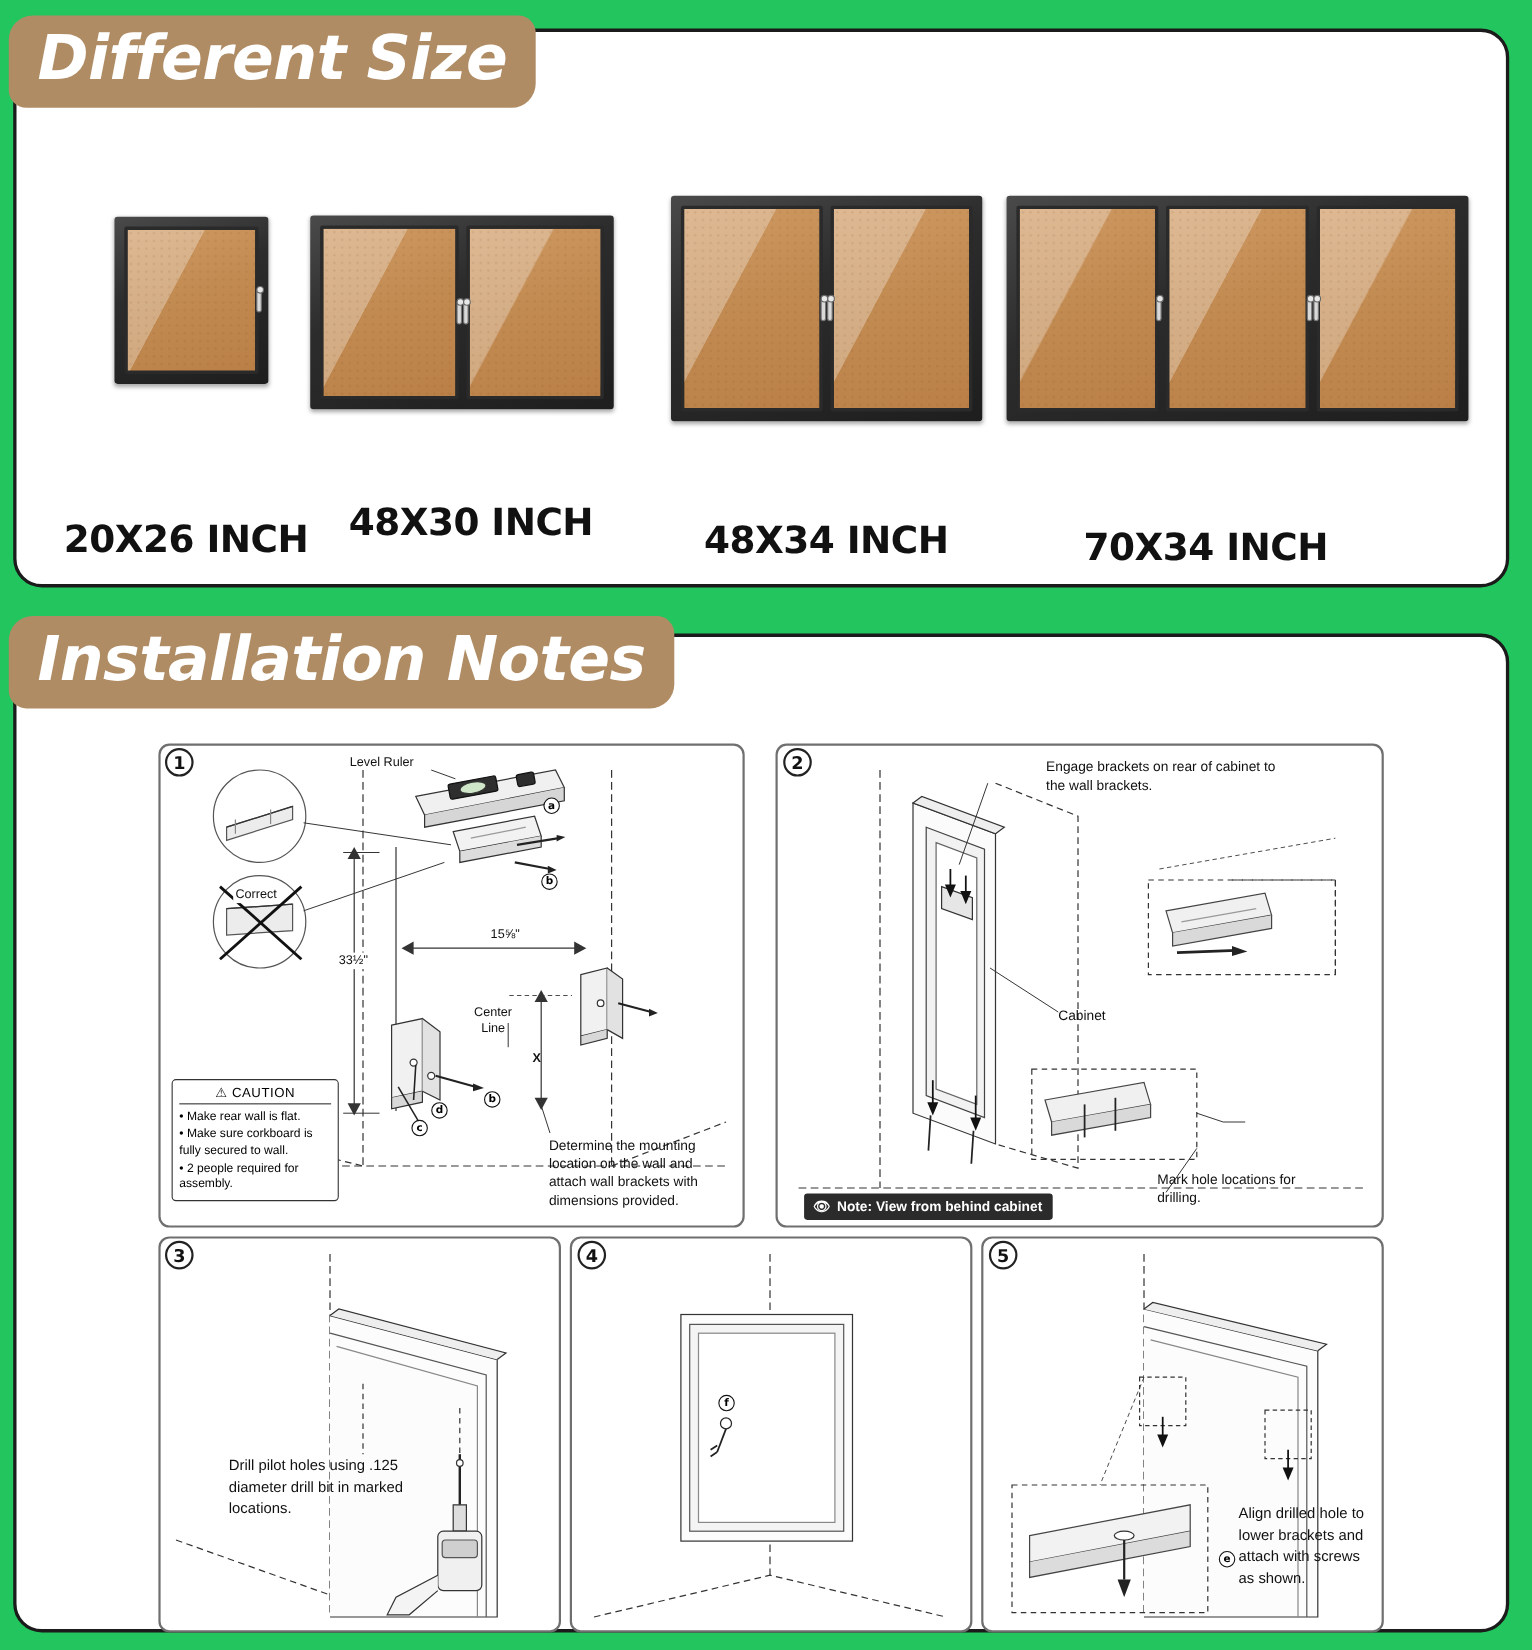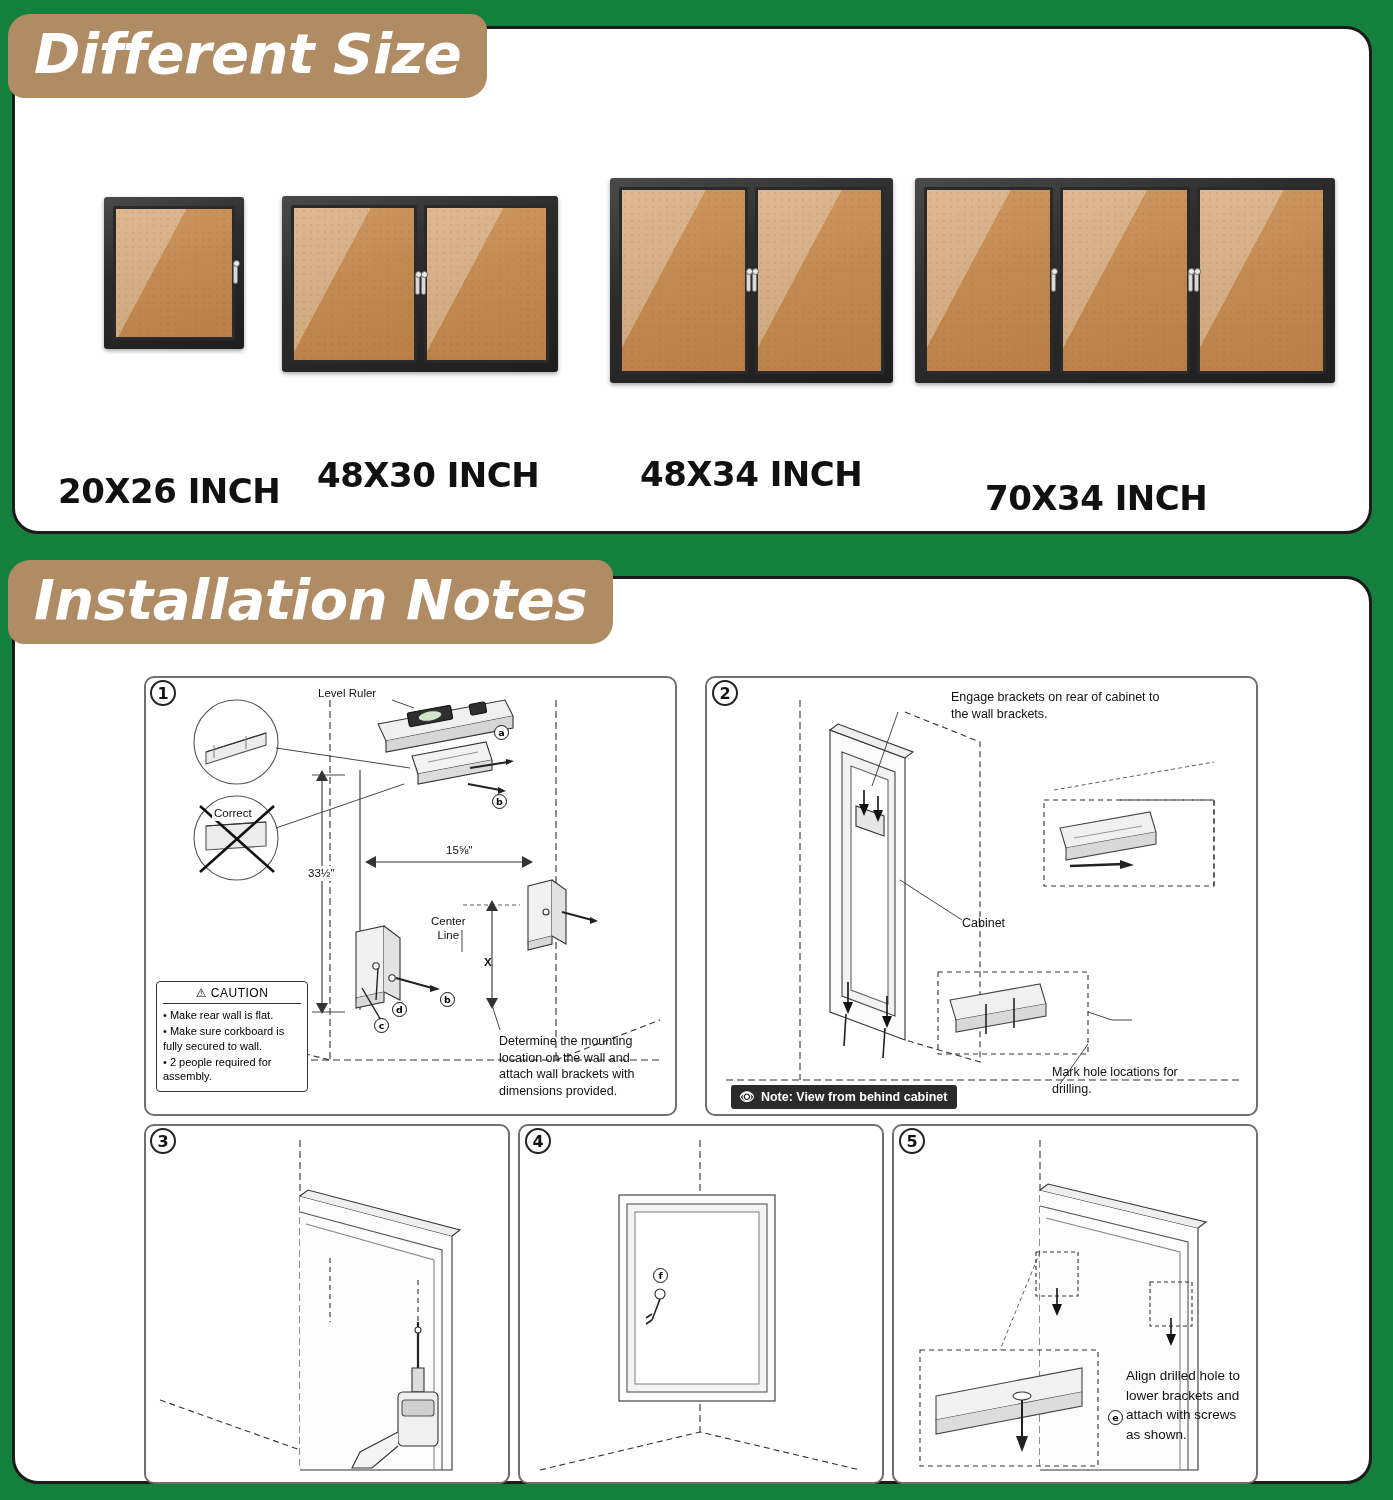--- a/index.html
+++ b/index.html
@@ -5,21 +5,21 @@
   * { box-sizing: border-box; }
   html, body {
     margin: 0; padding: 0;
     background: #ffffff;
     font-family: "Liberation Sans", sans-serif;
   }
   .page {
     width: 1393px;
     height: 1500px;
     position: relative;
-    background: #15803d;
+    background: #22c55e;
     overflow: hidden;
   }
 
   
   .panel {
     position: absolute;
     border: 3px solid #1b1b1b;
     border-radius: 26px;
     background: #fff;
   }
@@ -223,21 +223,21 @@
       <span class="handle right">
           <span class="knob"></span>
         </span>
     </div>
     <div class="door">
       <span class="handle left">
           <span class="knob"></span>
         </span>
     </div>
   </div>
-  <div class="size-label" style="left:640px; top:454px;">48X34 INCH</div>
+  <div class="size-label" style="left:640px; top:472px;">48X34 INCH</div>
 
   <div class="cabinet" style="left:915px; top:178px; width:420px; height:205px;">
     <div class="door">
       <span class="handle right">
           <span class="knob"></span>
         </span>
     </div>
     <div class="door">
       <span class="handle right">
           <span class="knob"></span>
@@ -440,20 +440,21 @@
 
       <path d="M418 1322 L418 1368" stroke="#222" stroke-width="2.2"></path>
       <path d="M412 1368 L424 1368 L424 1392 L412 1392 Z" fill="#ddd" stroke="#333"></path>
       <rect x="398" y="1392" width="40" height="54" rx="5" fill="#f0f0f0" stroke="#333"></rect>
       <rect x="402" y="1400" width="32" height="16" rx="3" fill="#cfcfcf" stroke="#555"></rect>
       <path d="M398 1432 L360 1452 L352 1468 L372 1468 L398 1446" fill="#f4f4f4" stroke="#333"></path>
       <circle cx="418" cy="1330" r="3" fill="#fff" stroke="#333"></circle>
     </g>
   </svg>
 
+  <div class="cap" style="left:208px; top:1322px; width:190px; line-height:1.45;">Drill pilot holes using .125 diameter drill bit in marked locations.</div>
 
   <div class="note-box" style="left:518px; top:1124px; width:366px; height:360px;"></div>
   <div class="step-num" style="left:525px; top:1128px;">4</div>
 
   <svg class="ov" width="1393" height="1500" style="pointer-events:none;">
     <g stroke="#333" fill="none" stroke-width="1.1">
       <path d="M700 1140 L700 1432" stroke-dasharray="7 4"></path>
       <path d="M540 1470 L700 1432 L860 1470" stroke-dasharray="6 4"></path>
 
       <rect x="619" y="1195" width="156" height="206" fill="#fcfcfc" stroke="#333"></rect>

